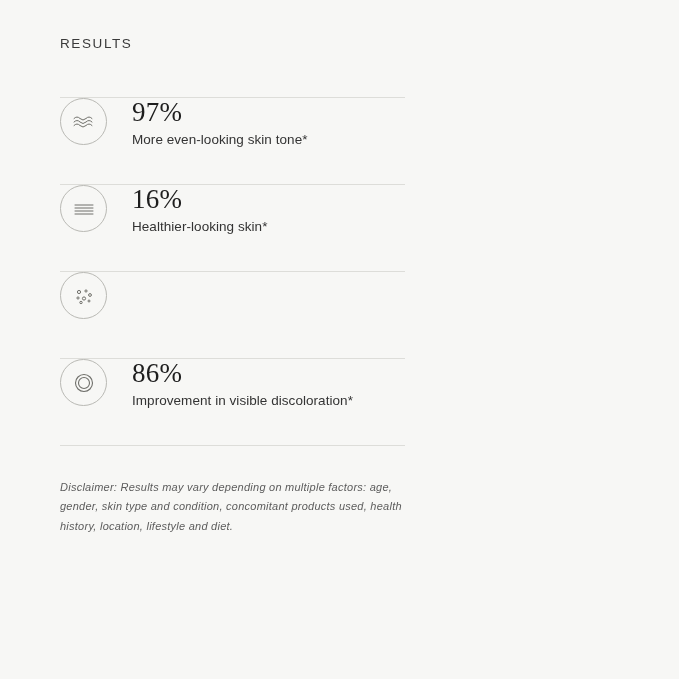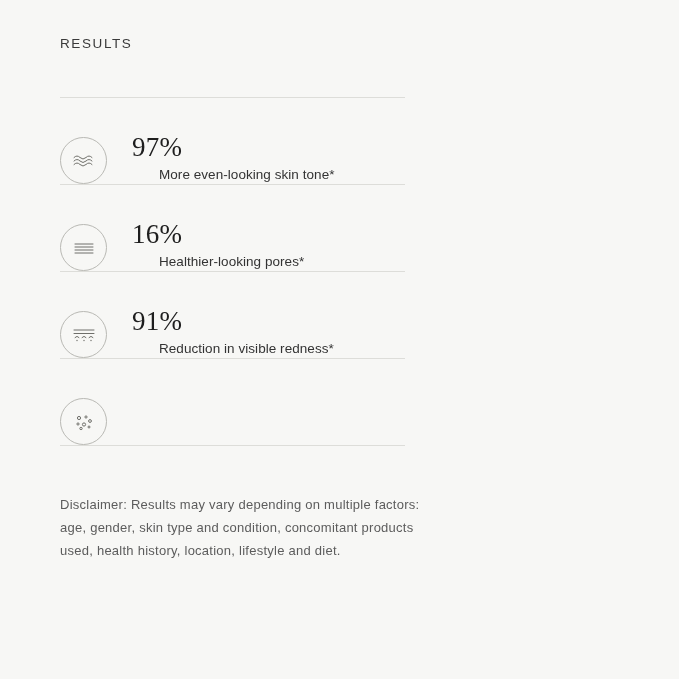--- a/index.html
+++ b/index.html
@@ -35,21 +35,21 @@
     font-weight: 400;
     margin: 0 0 46px 0;
     font-family: "Liberation Sans", sans-serif;
   }
   .results-list {
     border-top: 1px solid #ddddd9;
     width: 345px;
   }
   .result-row {
     display: flex;
-    align-items: flex-end;
+    align-items: flex-start;
     border-bottom: 1px solid #ddddd9;
     height: 87px;
     padding: 0;
   }
   .icon-wrap {
     width: 72px;
     flex: 0 0 72px;
     display: flex;
     align-items: center;
     justify-content: flex-start;
@@ -77,30 +77,30 @@
     color: #1e1e1e;
     letter-spacing: 0.3px;
     margin-bottom: 5px;
   }
   .desc {
     font-family: "Liberation Sans", sans-serif;
     font-size: 13.5px;
     color: #333333;
     letter-spacing: 0.05px;
     line-height: 1.3;
-    margin-left: 27px;
   }
   .disclaimer {
     width: 360px;
-    margin-top: 48px;
+    margin-top: 32px;
     font-family: "Liberation Sans", sans-serif;
-    font-size: 13px;
+    font-size: 11px;
     line-height: 1.75;
     letter-spacing: 0.25px;
     color: #5c5c5c;
+    font-style: italic;
   }
 </style>
 </head>
 <body>
 
 <div class="page">
   <div class="content">
 
     <h2 class="section-title">RESULTS</h2>
 
@@ -128,62 +128,56 @@
             <svg width="26" height="18" viewBox="0 0 26 18" fill="none" stroke="#6f6f6a" stroke-width="1" stroke-linecap="round">
               <path d="M4 5 H22"></path>
               <path d="M4 8 H22"></path>
               <path d="M4 11 H22"></path>
               <path d="M4 14 H22"></path>
             </svg>
           </span>
         </div>
         <div class="row-text">
           <div class="pct">16%</div>
-          <div class="desc">Healthier-looking pores*</div>
+          <div class="desc">Healthier-looking skin*</div>
         </div>
       </div>
 
-      <div class="result-row">
-        <div class="icon-wrap">
-          <span class="icon-circle">
-            <svg width="28" height="20" viewBox="0 0 28 20" fill="none" stroke="#6f6f6a" stroke-width="1" stroke-linecap="round">
-              <path d="M4 5 H24"></path>
-              <path d="M4 8.5 H24"></path>
-              <path d="M5 12.5 q2 -2.5 4 0"></path>
-              <path d="M12 12.5 q2 -2.5 4 0"></path>
-              <path d="M19 12.5 q2 -2.5 4 0"></path>
-              <circle cx="7" cy="15.5" r="0.7" fill="#6f6f6a" stroke="none"></circle>
-              <circle cx="14" cy="15.5" r="0.7" fill="#6f6f6a" stroke="none"></circle>
-              <circle cx="21" cy="15.5" r="0.7" fill="#6f6f6a" stroke="none"></circle>
-            </svg>
-          </span>
-        </div>
-        <div class="row-text">
-          <div class="pct">91%</div>
-          <div class="desc">Reduction in visible redness*</div>
-        </div>
-      </div>
 
       <div class="result-row">
         <div class="icon-wrap">
           <span class="icon-circle">
             <svg width="26" height="22" viewBox="0 0 26 22" fill="none" stroke="#6f6f6a" stroke-width="1">
               <circle cx="8" cy="7" r="1.6"></circle>
               <circle cx="15" cy="6" r="1.1"></circle>
               <circle cx="19" cy="10" r="1.4"></circle>
               <circle cx="7" cy="13" r="1.1"></circle>
               <circle cx="13" cy="13.5" r="1.6"></circle>
               <circle cx="18" cy="16" r="1"></circle>
               <circle cx="10" cy="17.5" r="1.2"></circle>
             </svg>
           </span>
         </div>
         <div class="row-text">
         </div>
       </div>
 
+      <div class="result-row">
+        <div class="icon-wrap">
+          <span class="icon-circle">
+            <svg width="28" height="28" viewBox="0 0 28 28" fill="none" stroke="#6f6f6a" stroke-width="1.1">
+              <circle cx="14" cy="14" r="8.5"></circle>
+              <circle cx="14" cy="14" r="5.5"></circle>
+            </svg>
+          </span>
+        </div>
+        <div class="row-text">
+          <div class="pct">86%</div>
+          <div class="desc">Improvement in visible discoloration*</div>
+        </div>
+      </div>
 
     </div>
 
     <p class="disclaimer">Disclaimer: Results may vary depending on multiple factors: age, gender, skin type and condition, concomitant products used, health history, location, lifestyle and diet.</p>
 
   </div>
 </div>
 
 </body></html>

